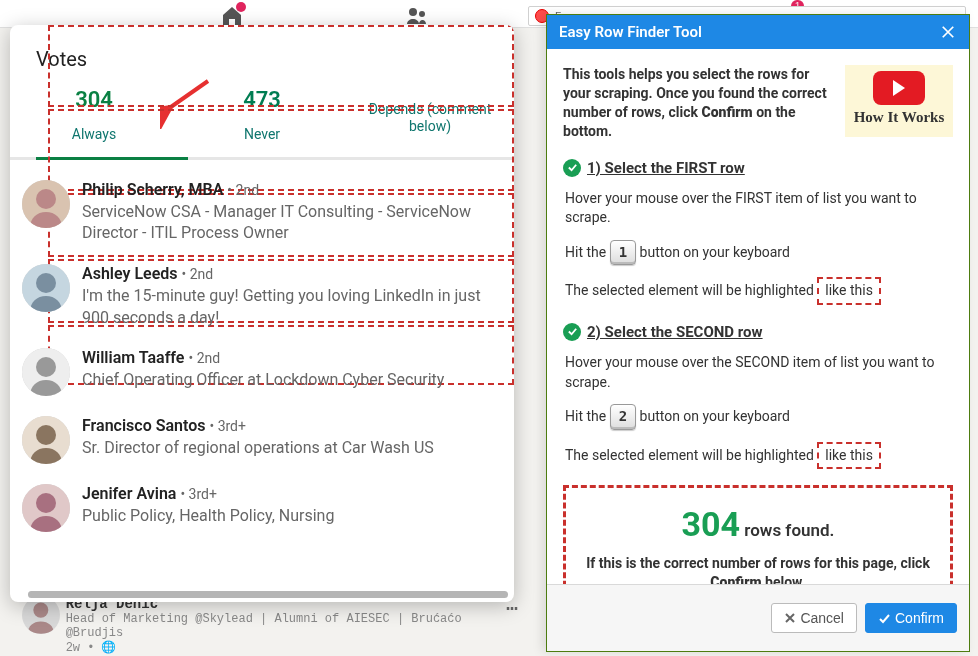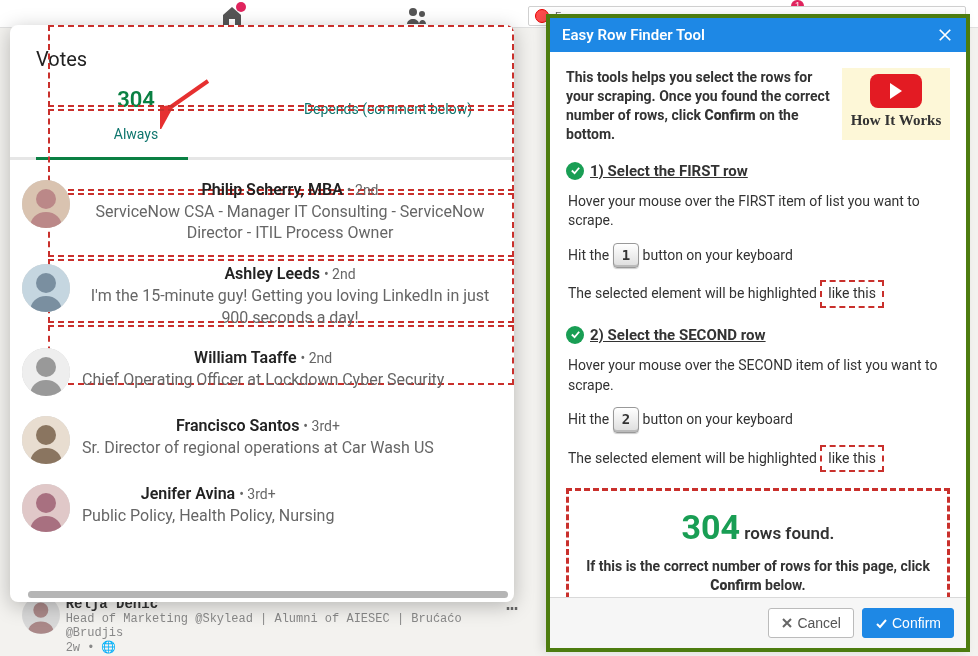--- a/index.html
+++ b/index.html
@@ -40,21 +40,21 @@
 .votes-title { font-size:20px; font-weight:400; padding:22px 26px 10px; color:#222; }
 .tabs-row { display:flex; }
 .tab { flex:1; text-align:center; padding:6px 0 14px; cursor:pointer; }
 .tab-count { font-size:22px; font-weight:600; color:#007d52; }
 .tab.active .tab-count { color:#0a8043; }
 .tab-label { font-size:14px; color:#0f766e; margin-top:14px; line-height:1.2; padding:0 8px;}
 .tab-underline { height:3px; background:#e6e6e6; position:relative; }
 .tab-underline .active-line { position:absolute; left:26px; width:152px; height:3px; background:#0a8043; }
 .arrow-svg { position:absolute; left:150px; top:44px; }
 
-.list { padding:10px 0 0;text-align:center; }
+.list { padding:10px 0 0; }
 .row {
   display:flex; align-items:flex-start;
   padding:10px 16px 10px 12px;
   margin:0 0px;
   position:relative;
 }
 .dashed-box { position:absolute; border:2px dashed #c9302c; pointer-events:none; }
 .avatar { width:48px; height:48px; border-radius:50%; background:#d0d0d0; flex-shrink:0; margin-right:12px; overflow:hidden; }
 .avatar svg { width:100%; height:100%; }
 .person-name { font-size:16px; font-weight:600; color:#222; display:inline; }
@@ -79,21 +79,21 @@
   width:438px; height:20px; background:#fff;
   border:1px solid #d0d0d0; border-radius:2px;
   display:flex; align-items:center;
 }
 .record-red { width:14px; height:14px; background:#ff4d4d; border-radius:50%; margin:0 6px; border:1px solid #e60000;}
 .record-bar .rlabel { font-size:11px; color:#666; }
 
 .tool-panel {
   position:absolute; left:546px; top:14px;
   width:424px; height:638px;
-  background:#ffffff; border:4px solid #4d7c0f;
+  background:#ffffff; border:1px solid #4d7c0f;
   box-shadow:-4px 0 10px rgba(0,0,0,0.1);
 }
 .tool-header {
   background:#1e88e5; color:#fff;
   display:flex; justify-content:space-between; align-items:center;
   padding:8px 12px; font-size:15px; font-weight:600;
 }
 .tool-close { cursor:pointer; font-size:18px; width:18px; height:18px; display:flex; align-items:center; justify-content:center; }
 .tool-body { padding:16px 16px 0; font-size:14px; color:#333; position:relative; }
 .intro-row { display:flex;font-weight:bold; }
@@ -119,21 +119,21 @@
   margin-top:16px; border:3px dashed #c9302c; padding:16px 14px 18px;
   text-align:center;
 }
 .rows-found-num { font-size:34px; font-weight:700; color:#199e54; }
 .rows-found-label { font-size:17px; font-weight:600; color:#333; }
 .result-sub { font-size:14px; color:#333; margin-top:10px; line-height:1.35;font-weight:bold;}
 .tool-footer {
   position:absolute; bottom:0; left:0; right:0;
   border-top:1px solid #d9d9d9;
   background:#f6f6f6;
-  padding:10px 12px;
+  padding:18px 12px;
   display:flex; justify-content:flex-end; gap:8px;
 }
 .btn {
   font-size:14px; padding:6px 12px; border-radius:3px;
   border:1px solid #bbb; background:#fff; color:#555;
   display:inline-flex; align-items:center; gap:4px; cursor:pointer;
 }
 .btn.primary { background:#1e88e5; color:#fff; border-color:#1e88e5; }
 </style>
 </head>
@@ -194,20 +194,24 @@
           <path d="M8 0 L0 4 L8 8 z" fill="#e63030"></path>
         </marker>
       </defs>
     <line x1="48" y1="12" x2="8" y2="40" stroke="#e63030" stroke-width="4" marker-end="url(#ah)"></line>
   </svg>
 
   <div class="tabs-row">
     <div class="tab active">
       <div class="tab-count">304</div>
       <div class="tab-label">Always</div>
+    </div>
+    <div class="tab">
+      <div class="tab-count">473</div>
+      <div class="tab-label">Never</div>
     </div>
     <div class="tab">
       <div class="tab-label">Depends (comment below)</div>
     </div>
   </div>
   <div class="tab-underline">
       <div class="active-line"></div>
     </div>
 
   <div class="list">

